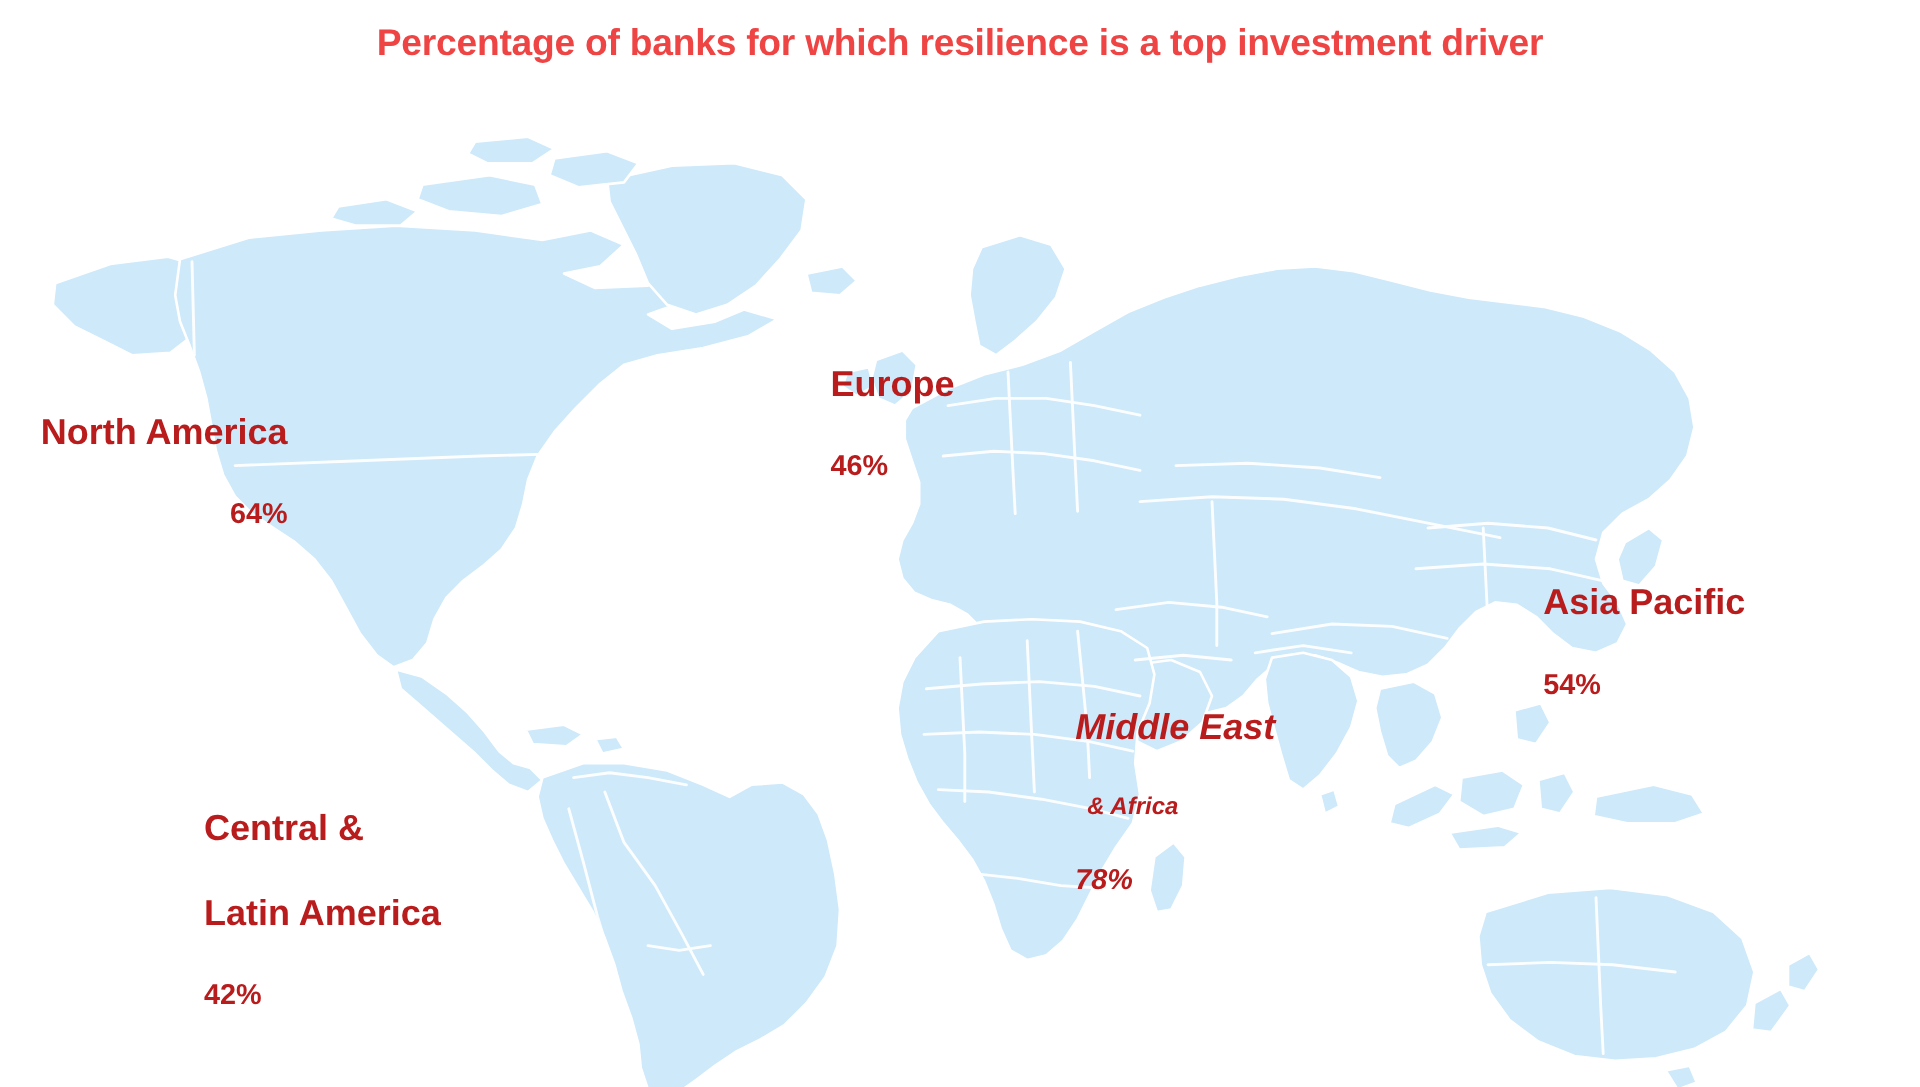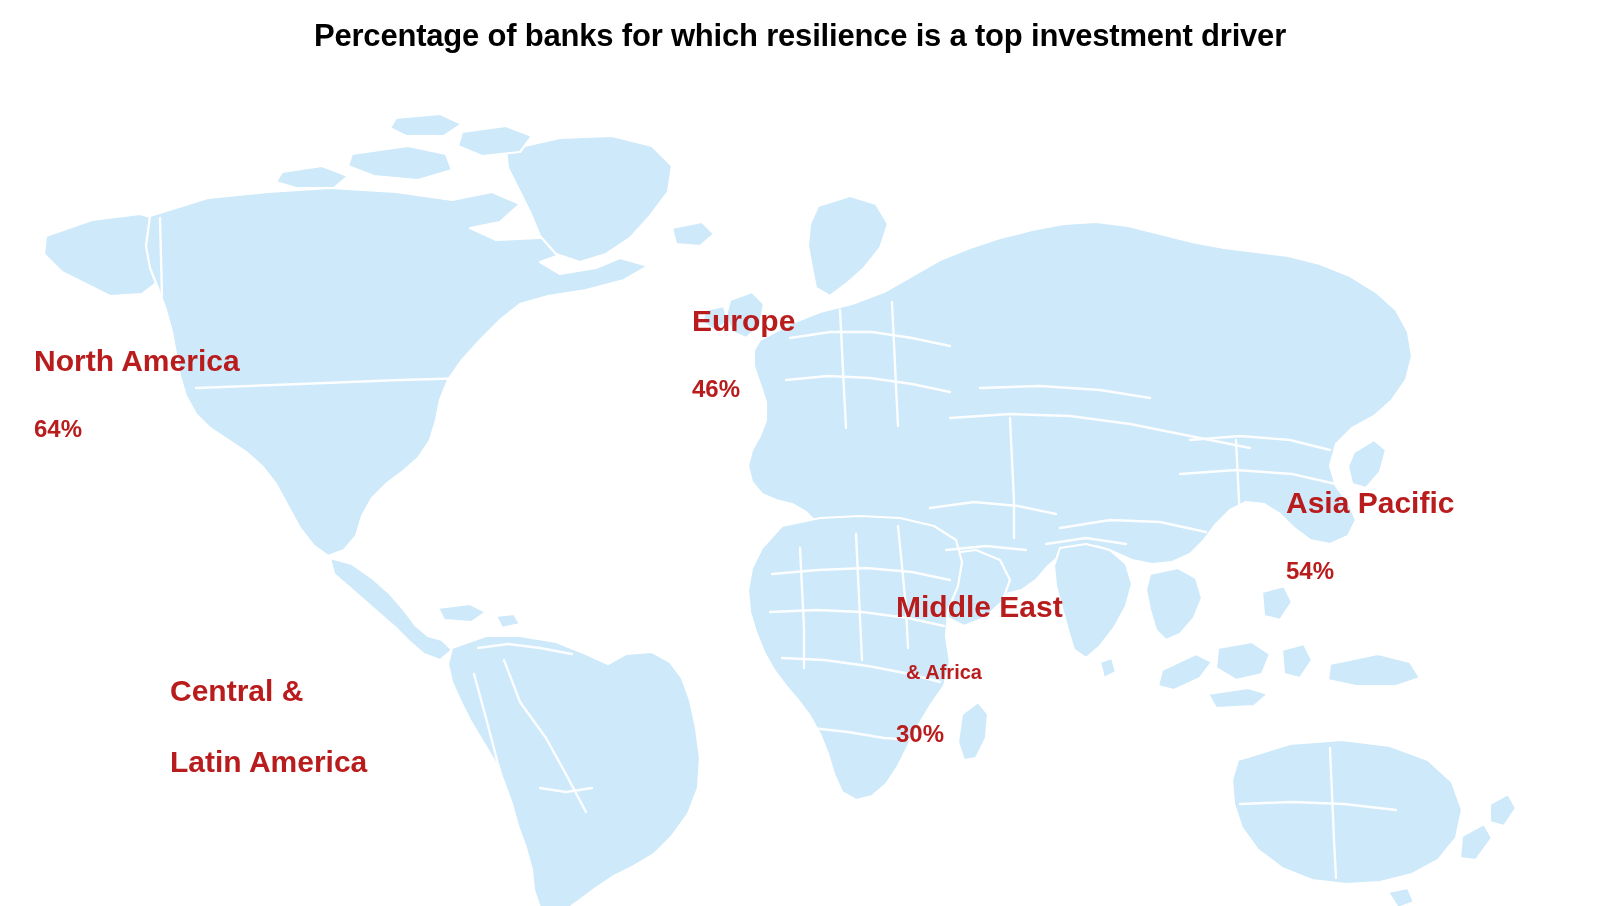--- a/index.html
+++ b/index.html
@@ -6,43 +6,43 @@
   html,body{
     width:1600px; height:906px; background:#FFFFFF;
     font-family:"Liberation Sans", sans-serif;
     overflow:hidden;
   }
   #page{ position:relative; width:1600px; height:906px; background:#FFFFFF; }
 
   #chart-title{
     position:absolute; left:0; top:18px; width:1600px;
     text-align:center;
-    font-size:31px; font-weight:bold; color:#000000;
+    font-size:31px; font-weight:bold; color:#ef4444;
     letter-spacing:-0.2px; white-space:nowrap;
   }
 
   #map-canvas{
     position:absolute; left:0; top:88px; width:1600px; height:818px;
   }
   #map-canvas svg{ display:block; width:100%; height:100%; }
 
   .region-label{
     position:absolute;
     color:#b91c1c;
     font-weight:bold;
     line-height:1.14;
     white-space:pre;
   }
   .region-label .rl-name{ display:block; font-size:30px; }
   .region-label .rl-value{ display:block; font-size:24px; }
 
-  #label-north-america { left:34px;  top:308px; }
+  #label-north-america { left:34px;  top:308px;text-align:right; }
   #label-europe        { left:692px; top:268px; }
   #label-asia-pacific  { left:1286px;top:450px; }
-  #label-middle-east-africa { left:896px; top:554px; text-align:left; }
+  #label-middle-east-africa { left:896px; top:554px; text-align:left;font-style:italic; }
   #label-central-latin-america { left:170px; top:638px; }
 
   .rl-line2-indent{ display:block; font-size:20px; padding-left:10px; }
 </style>
 </head>
 <body>
 
 <div id="page">
 
   <div id="chart-title">Percentage of banks for which resilience is a top investment driver</div>
@@ -149,21 +149,22 @@
   </div>
 
   <div class="region-label" id="label-asia-pacific">
     <span class="rl-name">Asia Pacific</span>
     <span class="rl-value">54%</span>
   </div>
 
   <div class="region-label" id="label-middle-east-africa">
     <span class="rl-name">Middle East</span>
     <span class="rl-line2-indent">&amp; Africa</span>
-    <span class="rl-value">30%</span>
+    <span class="rl-value">78%</span>
   </div>
 
   <div class="region-label" id="label-central-latin-america">
     <span class="rl-name">Central &amp;</span>
     <span class="rl-name">Latin America</span>
+    <span class="rl-value">42%</span>
   </div>
 
 </div>
 
 </body></html>

